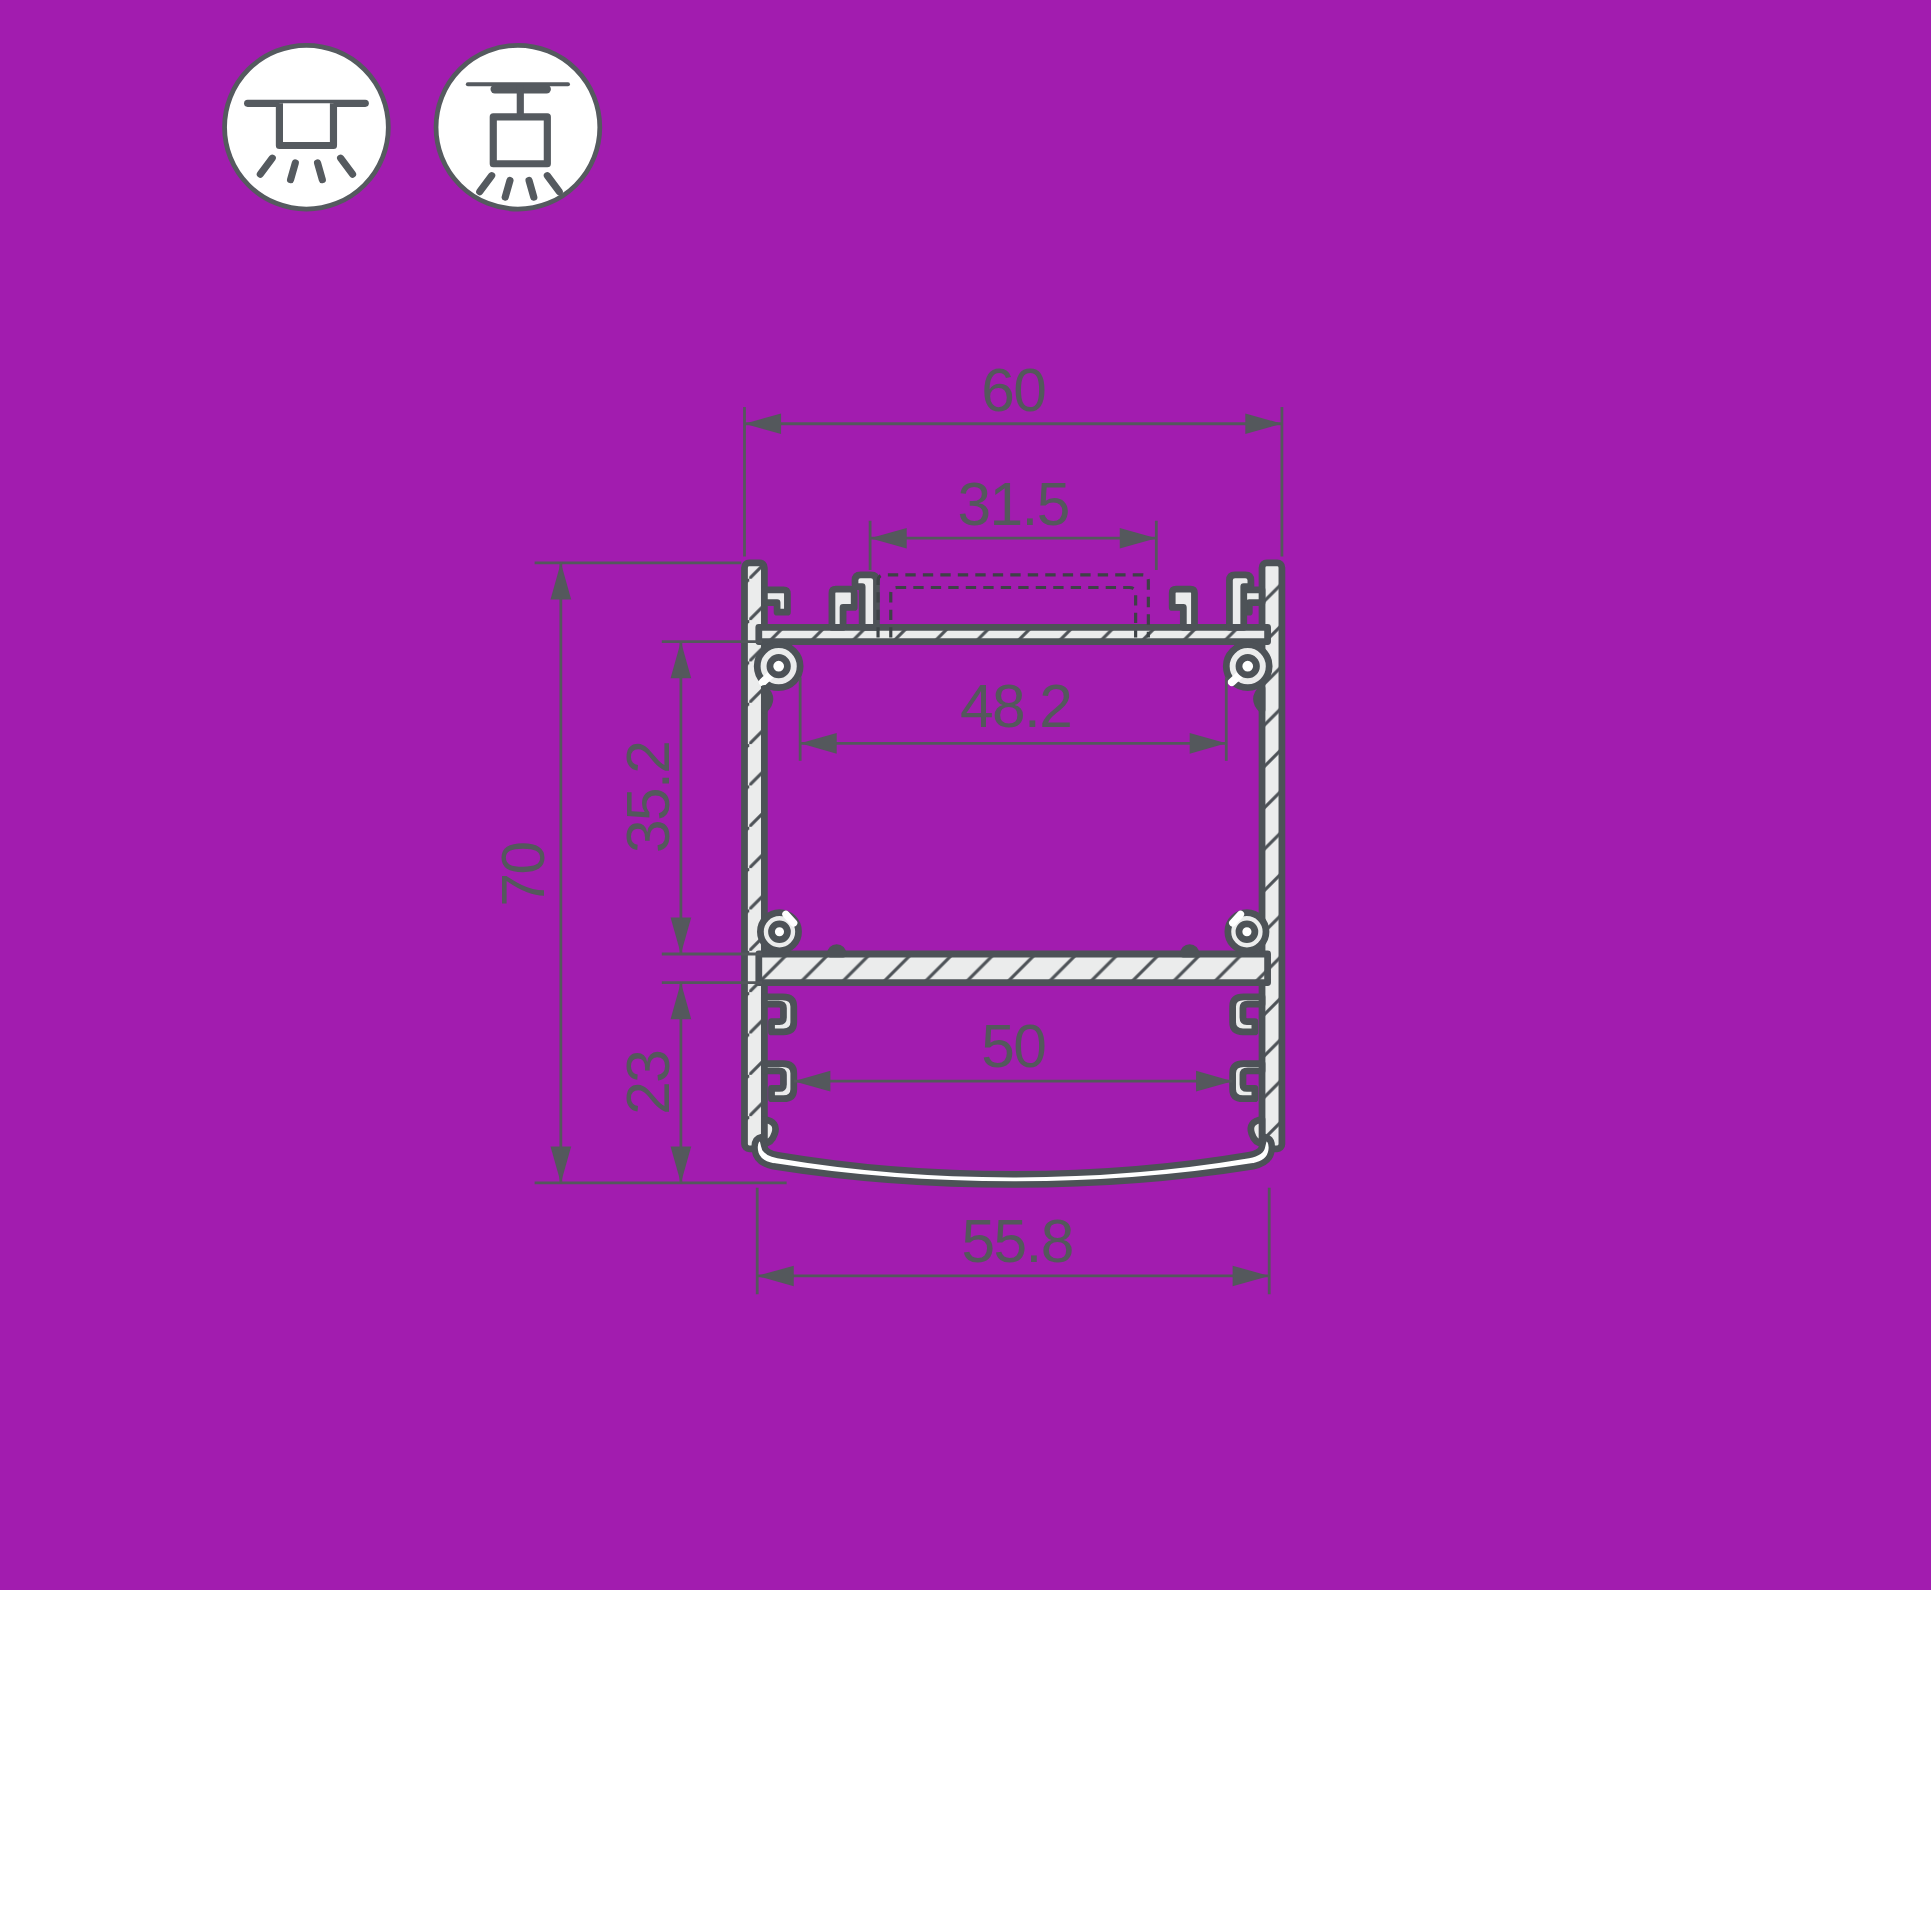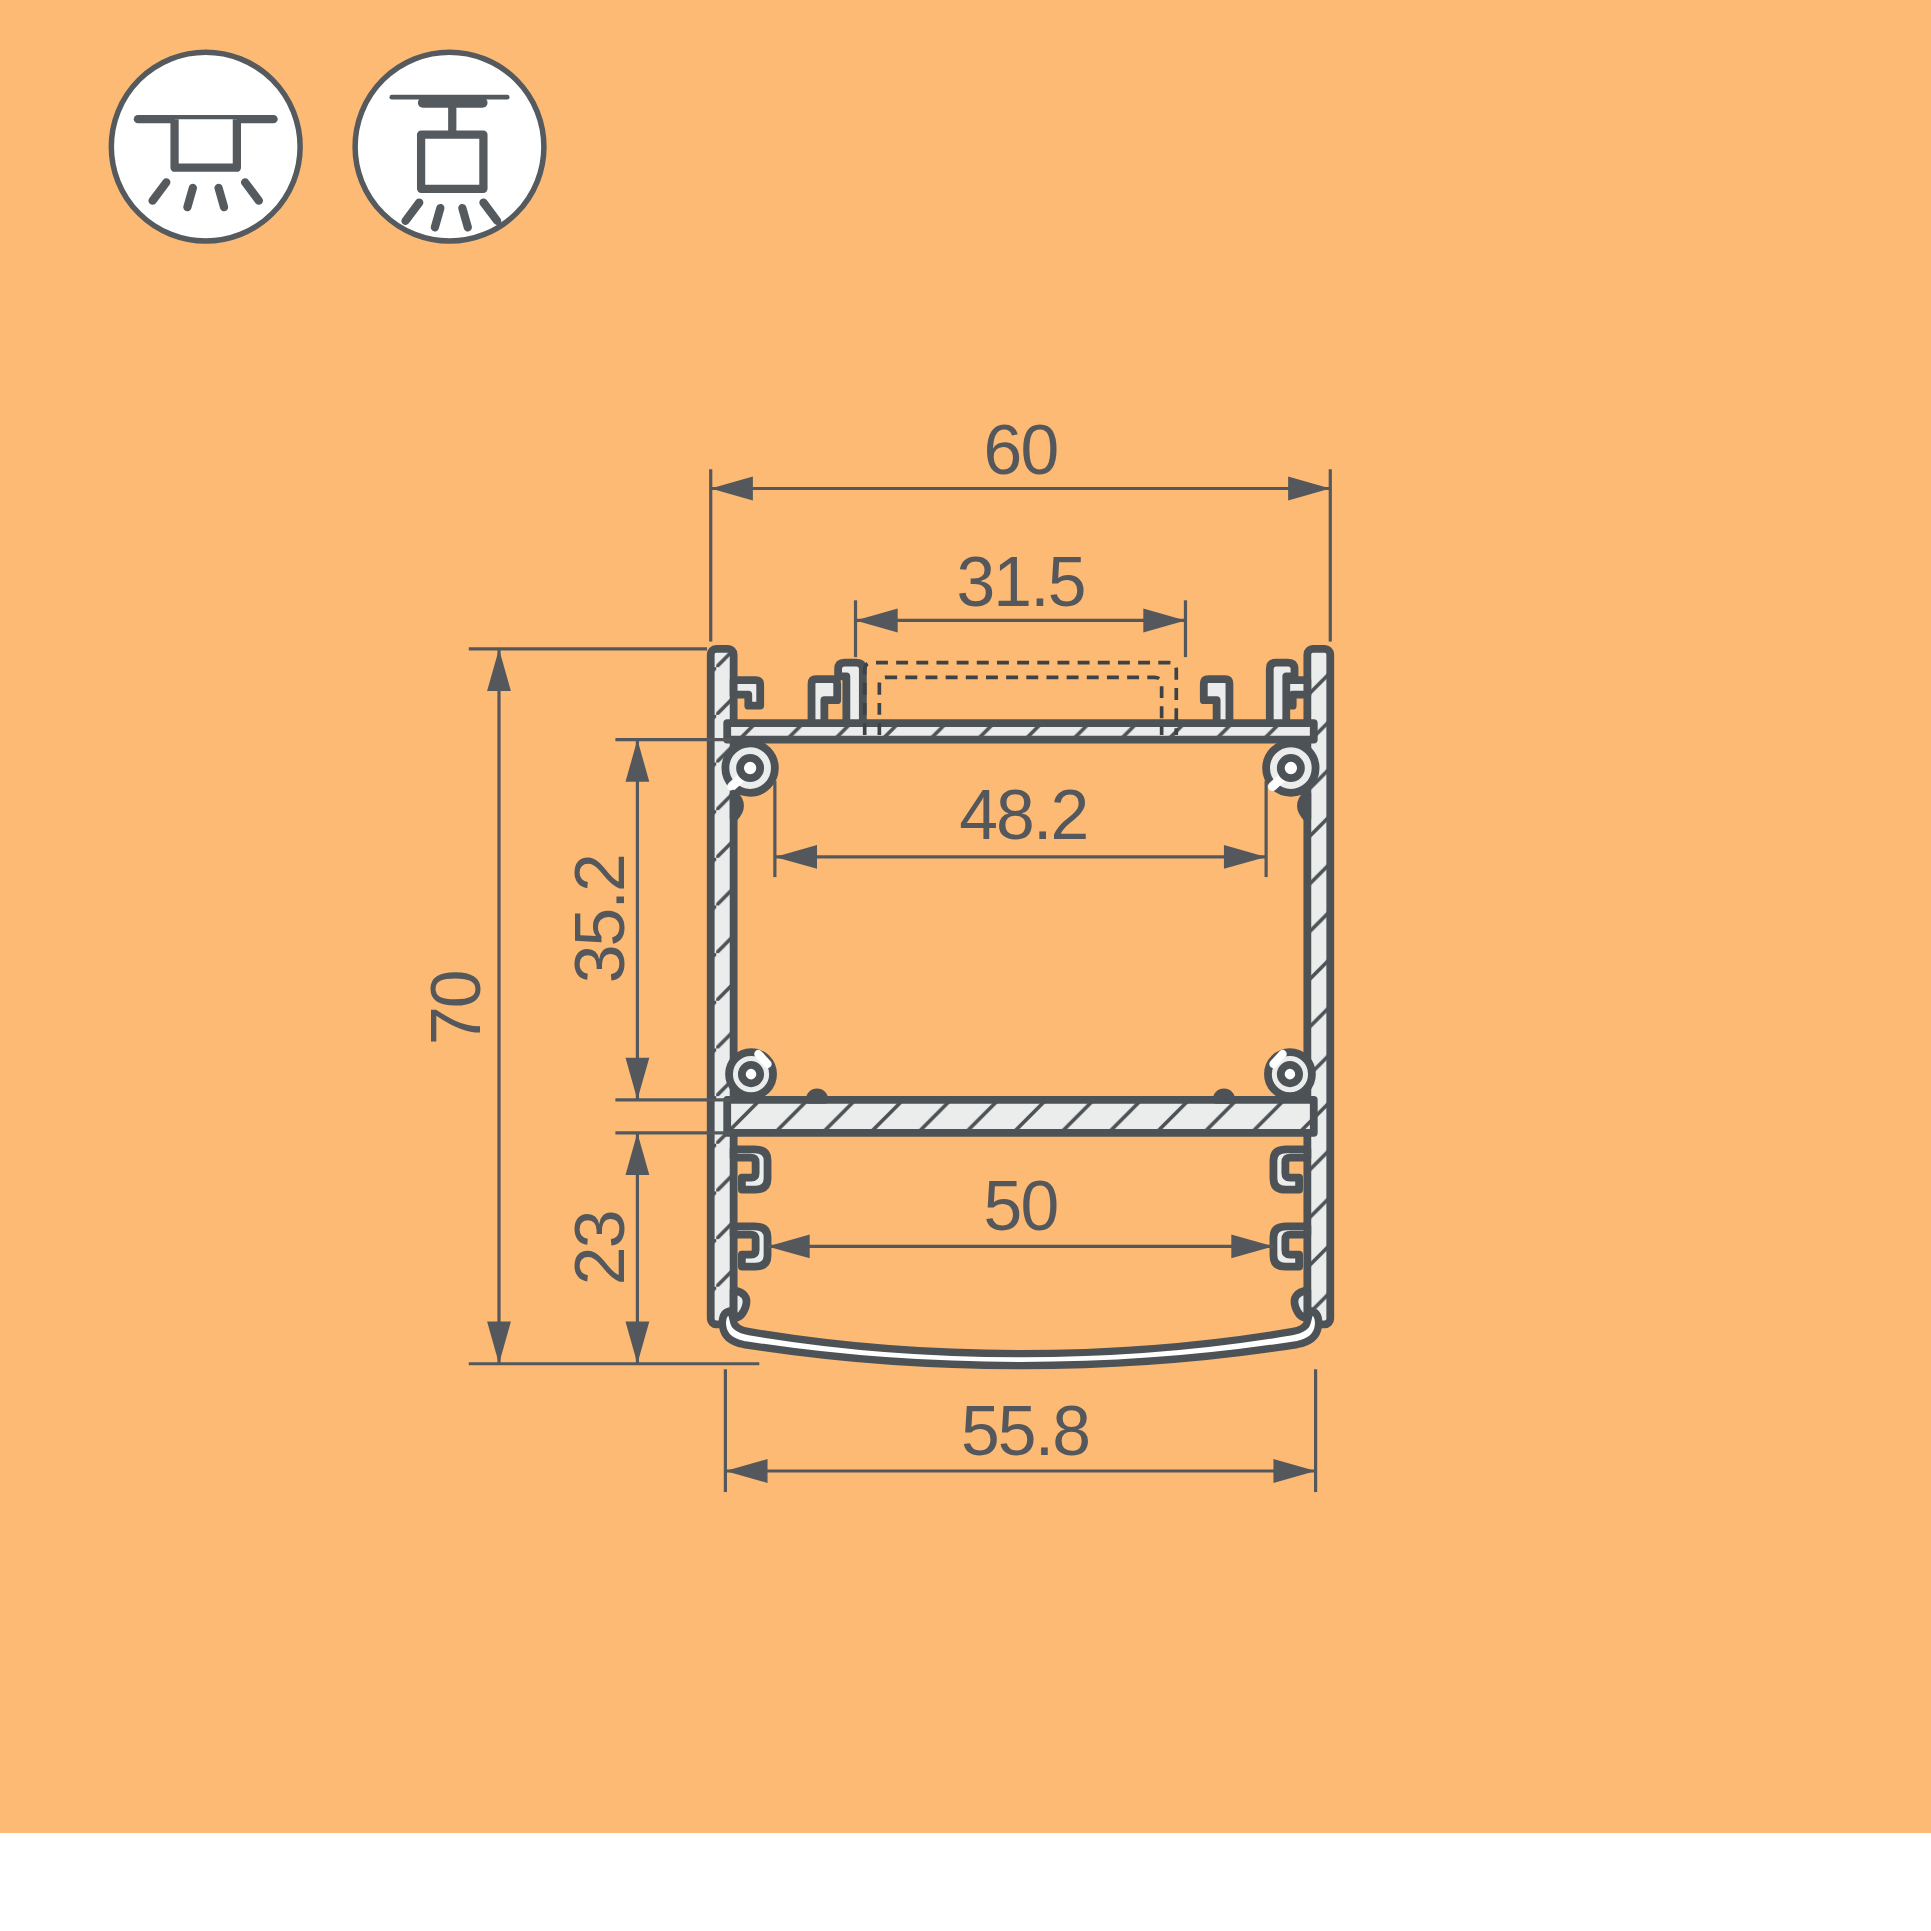--- a/index.html
+++ b/index.html
@@ -1,16 +1,16 @@
 <!DOCTYPE html>
 <html><head>
 <meta charset="utf-8">
 <style>
   html,body{margin:0;padding:0;background:#ffffff;}
-  .canvas{position:relative;width:1931px;height:1833px;background:#fdba74;overflow:hidden;}
+  .canvas{position:relative;width:1931px;height:1590px;background:#a21caf;overflow:hidden;}
   svg{display:block;width:100%;height:100%;}
   .dim-text{
     font-family:"Liberation Sans","DejaVu Sans",sans-serif;
     font-size:76px;
     letter-spacing:-2px;
     fill:#54585c;
   }
 </style>
 </head>
 <body>

